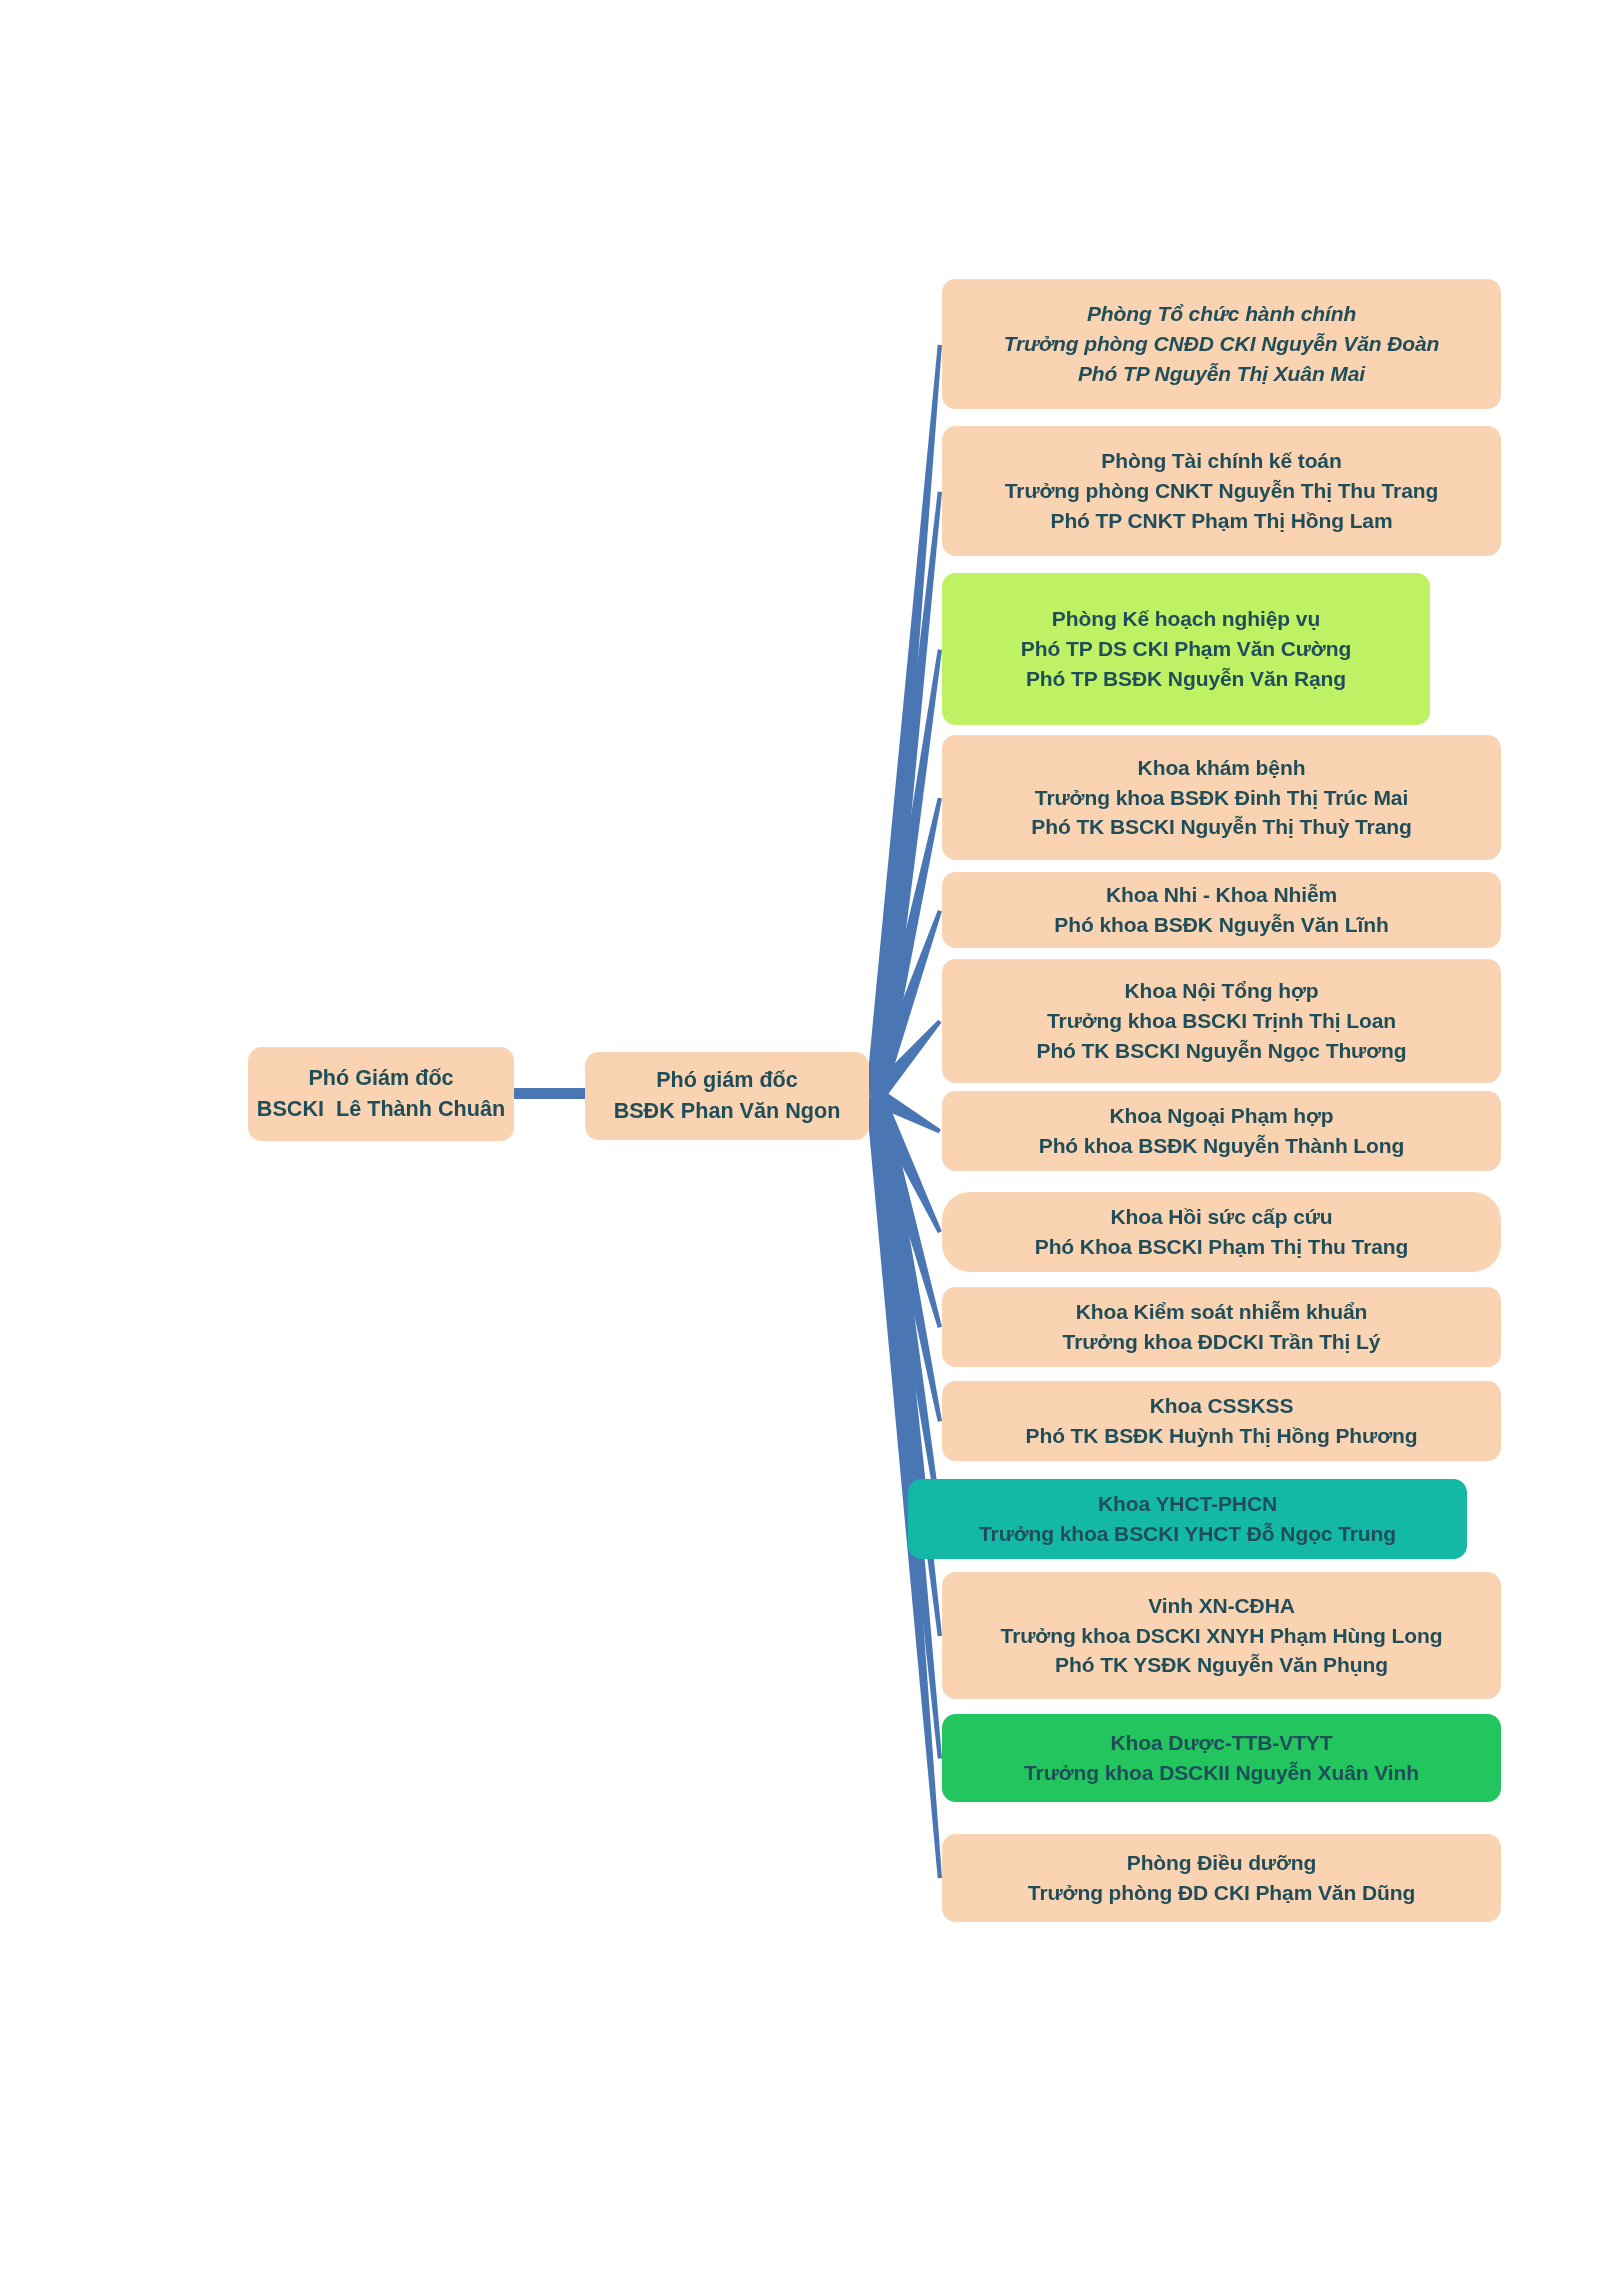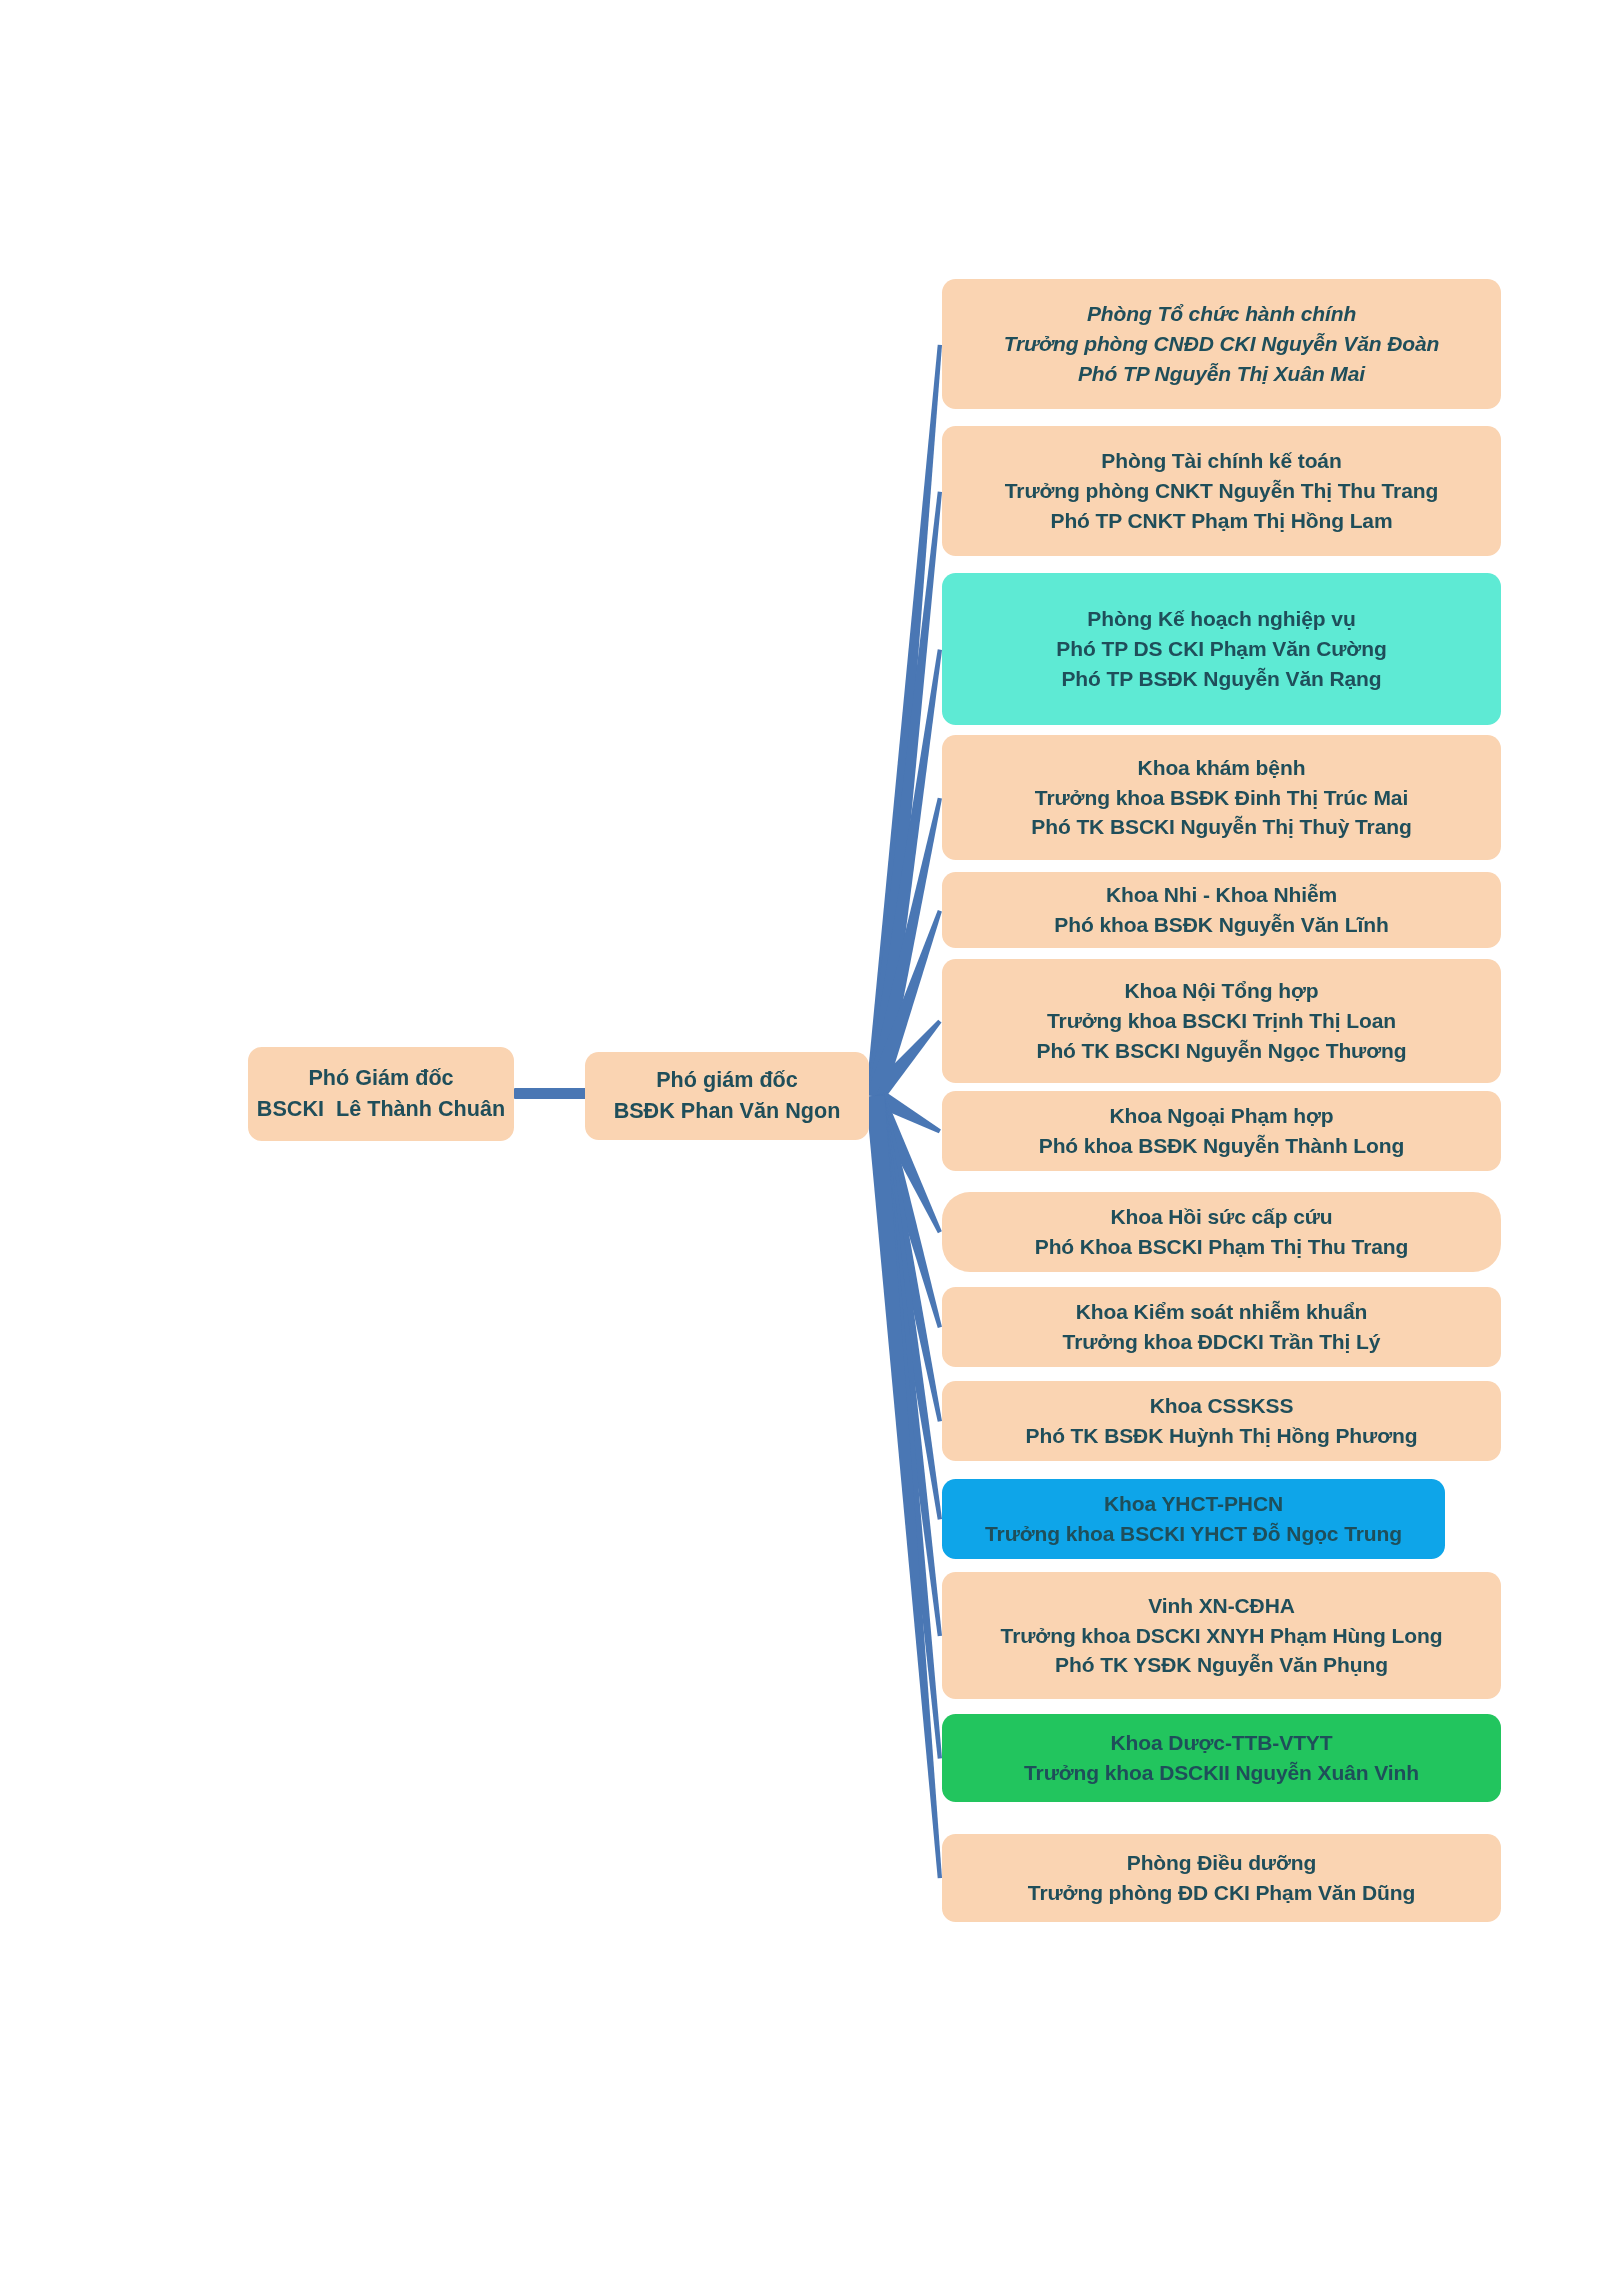--- a/index.html
+++ b/index.html
@@ -101,21 +101,21 @@
       <div class="node child-node" style="left: 942px; top: 279px; width: 559px; height: 130px; background: rgb(250, 212, 178); font-style: italic;">
         <span class="line">Phòng Tổ chức hành chính</span>
         <span class="line">Trưởng phòng CNĐD CKI Nguyễn Văn Đoàn</span>
         <span class="line">Phó TP Nguyễn Thị Xuân Mai</span>
       </div>
       <div class="node child-node" style="left: 942px; top: 426px; width: 559px; height: 130px; background: rgb(250, 212, 178);">
         <span class="line">Phòng Tài chính kế toán</span>
         <span class="line">Trưởng phòng CNKT Nguyễn Thị Thu Trang</span>
         <span class="line">Phó TP CNKT Phạm Thị Hồng Lam</span>
       </div>
-      <div class="node child-node" style="left: 942px; top: 573px; width: 559px; height: 152px; background: #5eead4;">
+      <div class="node child-node" style="left: 942px; top: 573px; width: 488px; height: 152px; background: #bef264;">
         <span class="line">Phòng Kế hoạch nghiệp vụ</span>
         <span class="line">Phó TP DS CKI Phạm Văn Cường</span>
         <span class="line">Phó TP BSĐK Nguyễn Văn Rạng</span>
       </div>
       <div class="node child-node" style="left: 942px; top: 735px; width: 559px; height: 125px; background: rgb(250, 212, 178);">
         <span class="line">Khoa khám bệnh</span>
         <span class="line">Trưởng khoa BSĐK Đinh Thị Trúc Mai</span>
         <span class="line">Phó TK BSCKI Nguyễn Thị Thuỳ Trang</span>
       </div>
       <div class="node child-node" style="left: 942px; top: 872px; width: 559px; height: 76px; background: rgb(250, 212, 178);">
@@ -136,21 +136,21 @@
         <span class="line">Phó Khoa BSCKI Phạm Thị Thu Trang</span>
       </div>
       <div class="node child-node" style="left: 942px; top: 1287px; width: 559px; height: 80px; background: rgb(250, 212, 178);">
         <span class="line">Khoa Kiểm soát nhiễm khuẩn</span>
         <span class="line">Trưởng khoa ĐDCKI Trần Thị Lý</span>
       </div>
       <div class="node child-node" style="left: 942px; top: 1381px; width: 559px; height: 80px; background: rgb(250, 212, 178);">
         <span class="line">Khoa CSSKSS</span>
         <span class="line">Phó TK BSĐK Huỳnh Thị Hồng Phương</span>
       </div>
-      <div class="node child-node" style="left: 942px; top: 1479px; width: 503px; height: 80px; background: #0ea5e9;">
+      <div class="node child-node" style="left: 908px; top: 1479px; width: 559px; height: 80px; background: #14b8a6;">
         <span class="line">Khoa YHCT-PHCN</span>
         <span class="line">Trưởng khoa BSCKI YHCT Đỗ Ngọc Trung</span>
       </div>
       <div class="node child-node" style="left: 942px; top: 1572px; width: 559px; height: 127px; background: rgb(250, 212, 178);">
         <span class="line">Vinh XN-CĐHA</span>
         <span class="line">Trưởng khoa DSCKI XNYH Phạm Hùng Long</span>
         <span class="line">Phó TK YSĐK Nguyễn Văn Phụng</span>
       </div>
       <div class="node child-node" style="left: 942px; top: 1714px; width: 559px; height: 88px; background: #22c55e;">
         <span class="line">Khoa Dược-TTB-VTYT</span>

